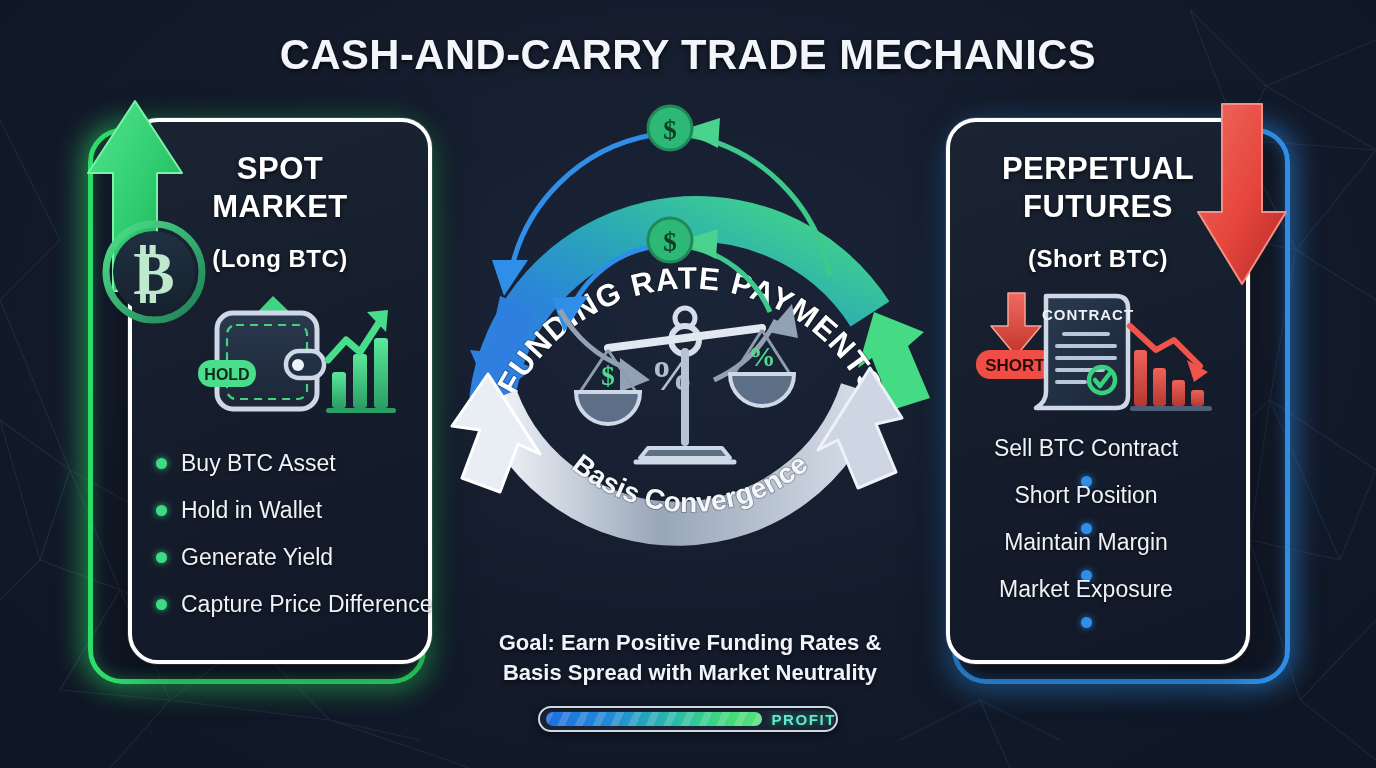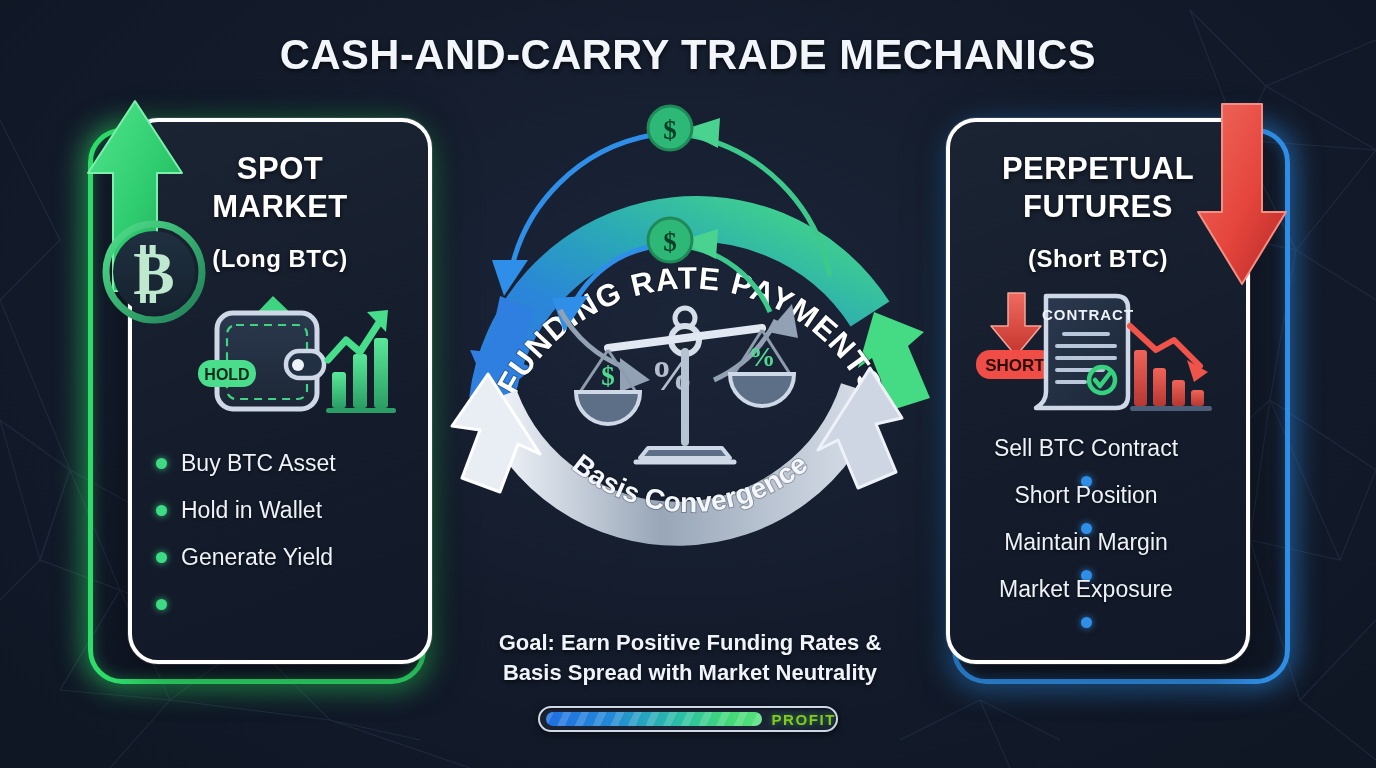--- a/index.html
+++ b/index.html
@@ -106,21 +106,21 @@
     box-shadow: 0 2px 8px rgba(0,0,0,.6), inset 0 1px 2px rgba(0,0,0,.6);
   }
   #profit-fill {
     margin-left: 6px;
     width: 222px; height: 14px; border-radius: 8px;
     background-image:
       repeating-linear-gradient(115deg, rgba(255,255,255,.16) 0 7px, rgba(255,255,255,0) 7px 16px),
       linear-gradient(90deg, #1f6fe0 0%, #2389d6 30%, #2bbfa4 62%, #43d977 85%, #58e07f 100%);
   }
   #profit-label {
-    margin-left: 9px; color:#84cc16; font-size: 15px; font-weight: bold;
+    margin-left: 9px; color:#5eead4; font-size: 15px; font-weight: bold;
     letter-spacing: 1.6px; text-shadow: 0 0 6px rgba(73,223,133,.5);
   }
 
   
   .iconwrap { position:absolute; }
   #btc-badge { left: 100px; top: 218px; }
   #arrow-up  { left: 78px;  top: 95px; }
   #arrow-dn  { left: 1190px; top: 100px; }
   #wallet-icon { left: 190px; top: 288px; }
   #contract-icon { left: 968px; top: 288px; }
@@ -183,20 +183,21 @@
       <div class="bullet">
         <span class="dot"></span>
         <span class="nowrap">Hold in Wallet</span>
       </div>
       <div class="bullet">
         <span class="dot"></span>
         <span class="nowrap">Generate Yield</span>
       </div>
       <div class="bullet">
         <span class="dot"></span>
+        <span class="nowrap">Capture Price Difference</span>
       </div>
     </div>
   </div>
 
   <div class="card" id="card-right">
     <div class="card-title">
       <span>PERPETUAL</span><br>
       <span>FUTURES</span>
       <span class="card-sub">(Short BTC)</span>
     </div>

